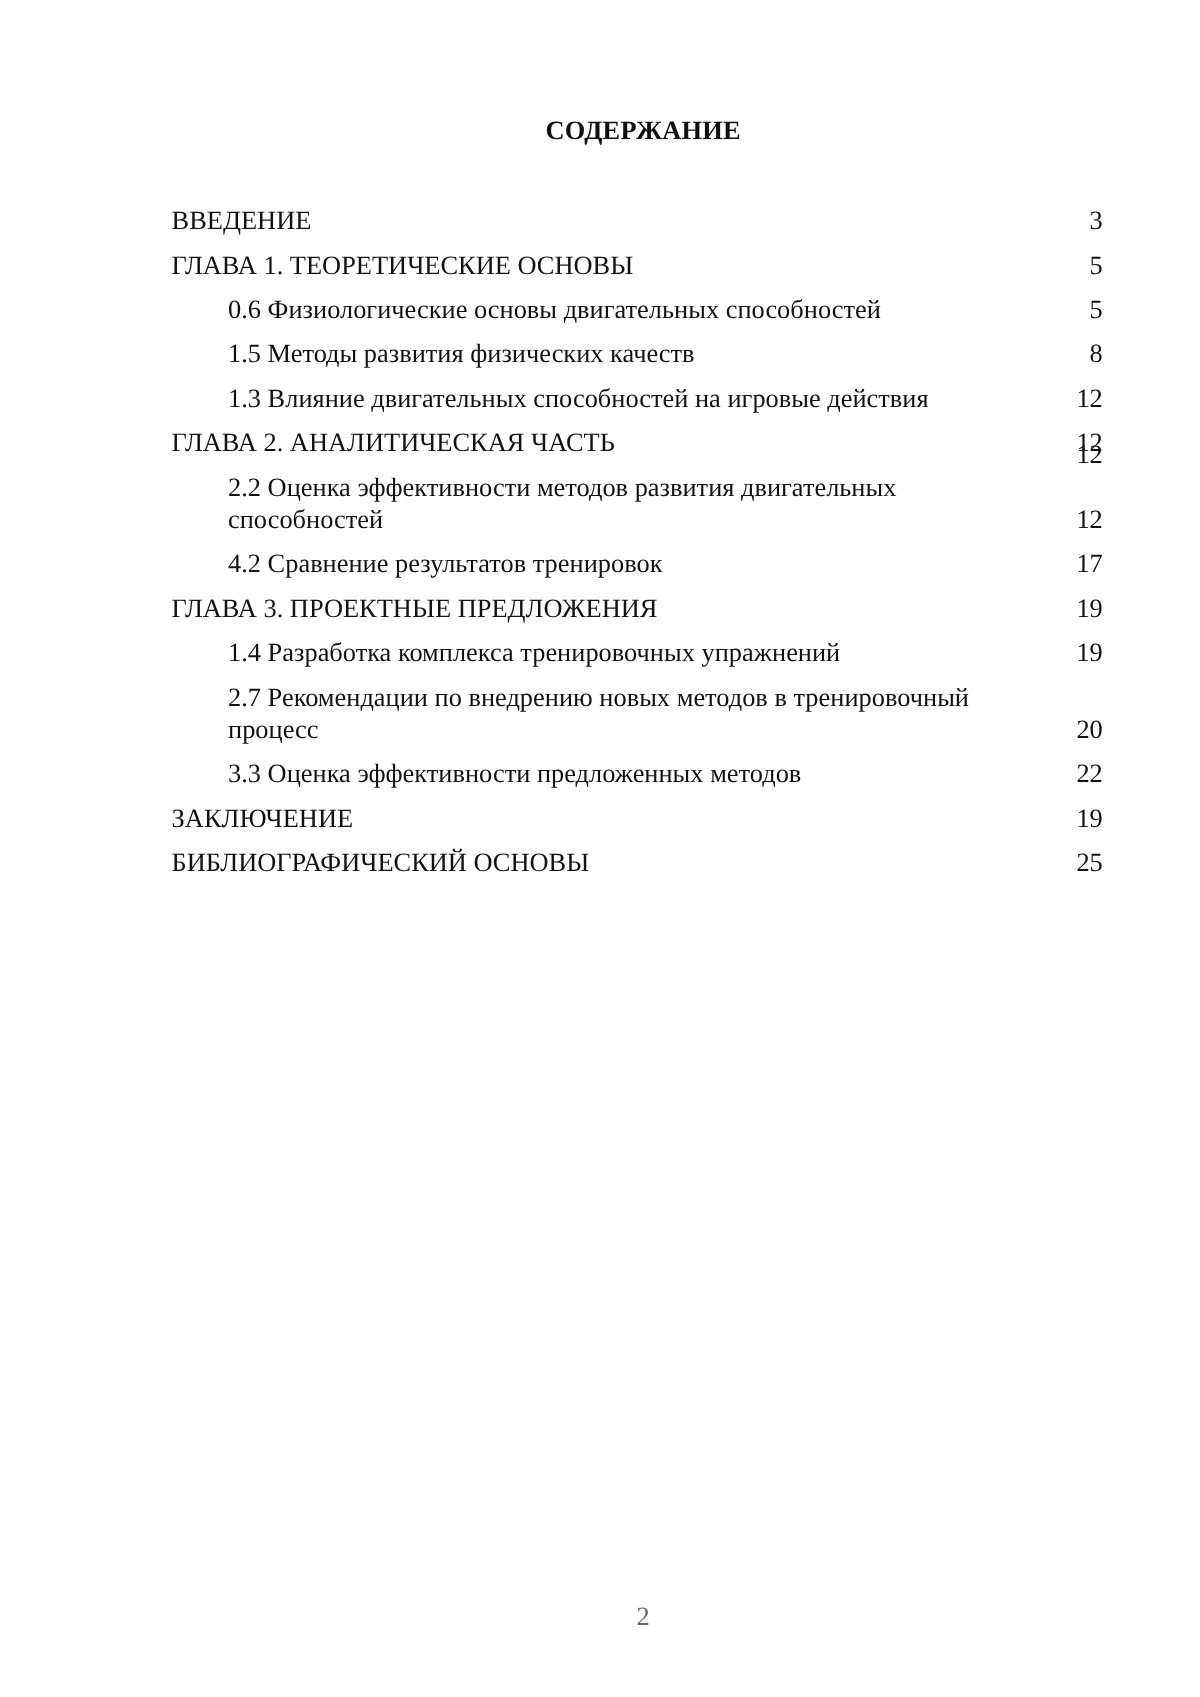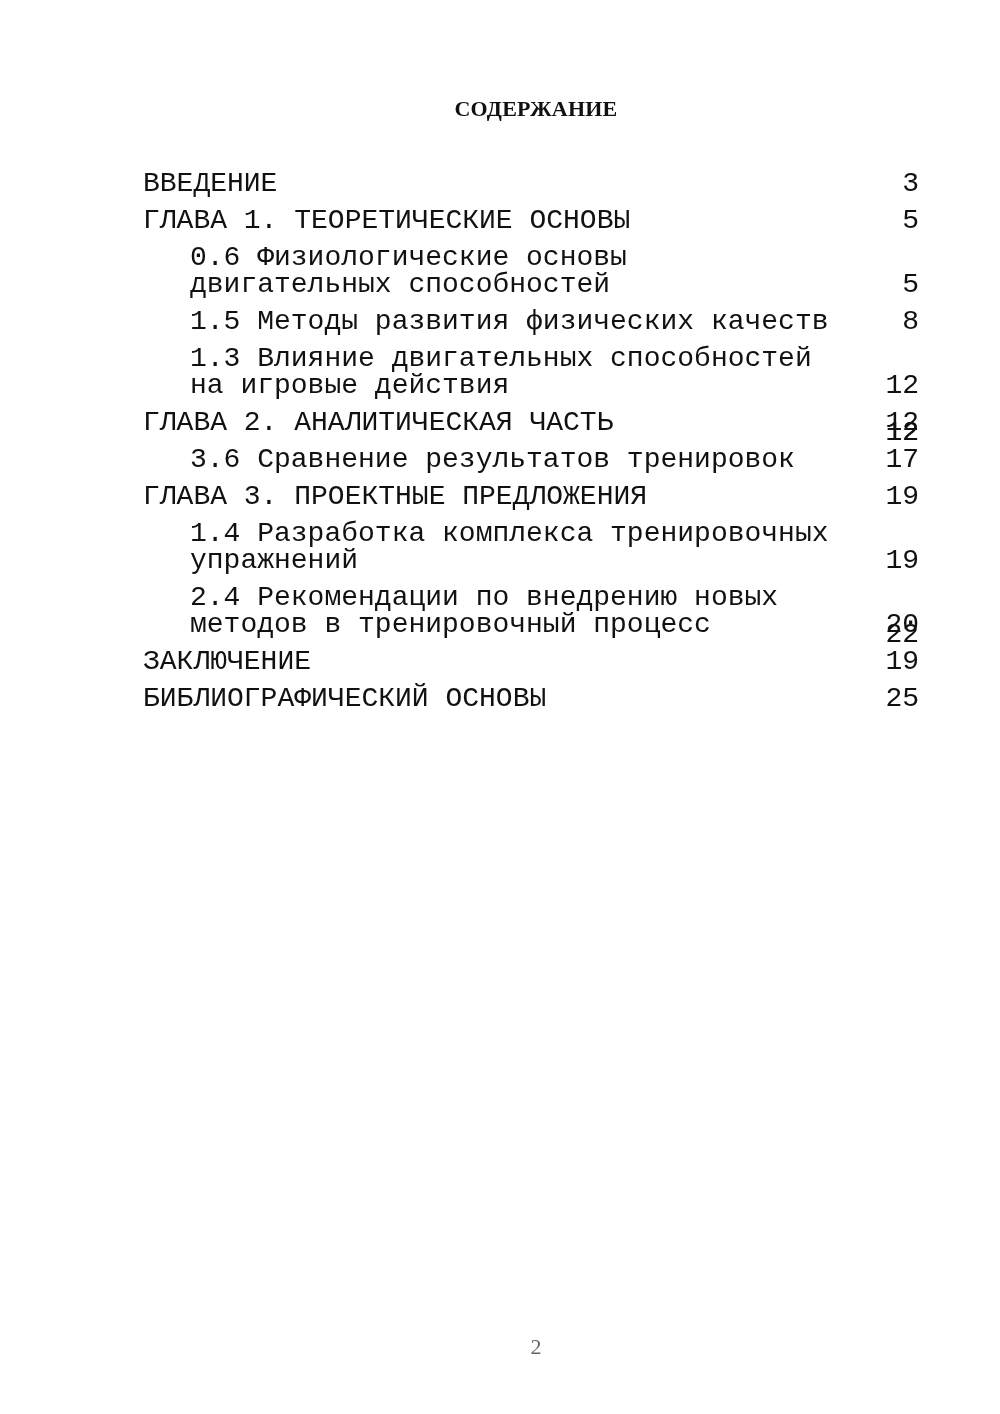--- a/index.html
+++ b/index.html
@@ -6,21 +6,21 @@
   body {
     width: 1000px; height: 1414px; position: relative; overflow: hidden;
     font-family: "Liberation Serif", "DejaVu Serif", serif;
     color: #111111;
   }
   .title {
     position: absolute; top: 96px; left: 0; width: 1072px;
     text-align: center; font-weight: bold; font-size: 22px; letter-spacing: 0.2px;
   }
   .toc { position: absolute; left: 143px; top: 170px; width: 776px; }
-  .row { position: relative; font-size: 28px; line-height: 27px; font-family: Liberation Mono, monospace; }
+  .row { position: relative; font-size: 22px; line-height: 27px; }
   .row .num { position: absolute; right: 0; bottom: 0; }
   .row.level1 { padding-left: 0; margin-bottom: 10px; }
   .row.level2 { padding-left: 47px; padding-right: 90px; margin-bottom: 10px; }
   .row .txt { display: block; }
   .page-num {
     position: absolute; top: 1334px; left: 0; width: 1072px; text-align: center;
     font-size: 22px; color: #666666;
   }
 </style>
 </head>
@@ -51,39 +51,41 @@
       <span class="num">12</span>
     </div>
     <div class="row level1">
       <span class="txt">ГЛАВА 2. АНАЛИТИЧЕСКАЯ ЧАСТЬ</span>
       <span class="num">12</span>
     </div>
     <div class="row level2">
       <span class="num">12</span>
     </div>
     <div class="row level2">
+      <span class="txt">2.2 Оценка эффективности методов развития двигательных способностей</span>
       <span class="num">12</span>
     </div>
     <div class="row level2">
-      <span class="txt">3.6 Сравнение результатов тренировок</span>
+      <span class="txt">4.2 Сравнение результатов тренировок</span>
       <span class="num">17</span>
     </div>
     <div class="row level1">
       <span class="txt">ГЛАВА 3. ПРОЕКТНЫЕ ПРЕДЛОЖЕНИЯ</span>
       <span class="num">19</span>
     </div>
     <div class="row level2">
       <span class="txt">1.4 Разработка комплекса тренировочных упражнений</span>
       <span class="num">19</span>
     </div>
     <div class="row level2">
-      <span class="txt">2.4 Рекомендации по внедрению новых методов в тренировочный процесс</span>
+      <span class="txt">2.7 Рекомендации по внедрению новых методов в тренировочный процесс</span>
       <span class="num">20</span>
     </div>
     <div class="row level2">
+      <span class="txt">3.3 Оценка эффективности предложенных методов</span>
       <span class="num">22</span>
     </div>
     <div class="row level1">
       <span class="txt">ЗАКЛЮЧЕНИЕ</span>
       <span class="num">19</span>
     </div>
     <div class="row level1">
       <span class="txt">БИБЛИОГРАФИЧЕСКИЙ ОСНОВЫ</span>
       <span class="num">25</span>
     </div>

